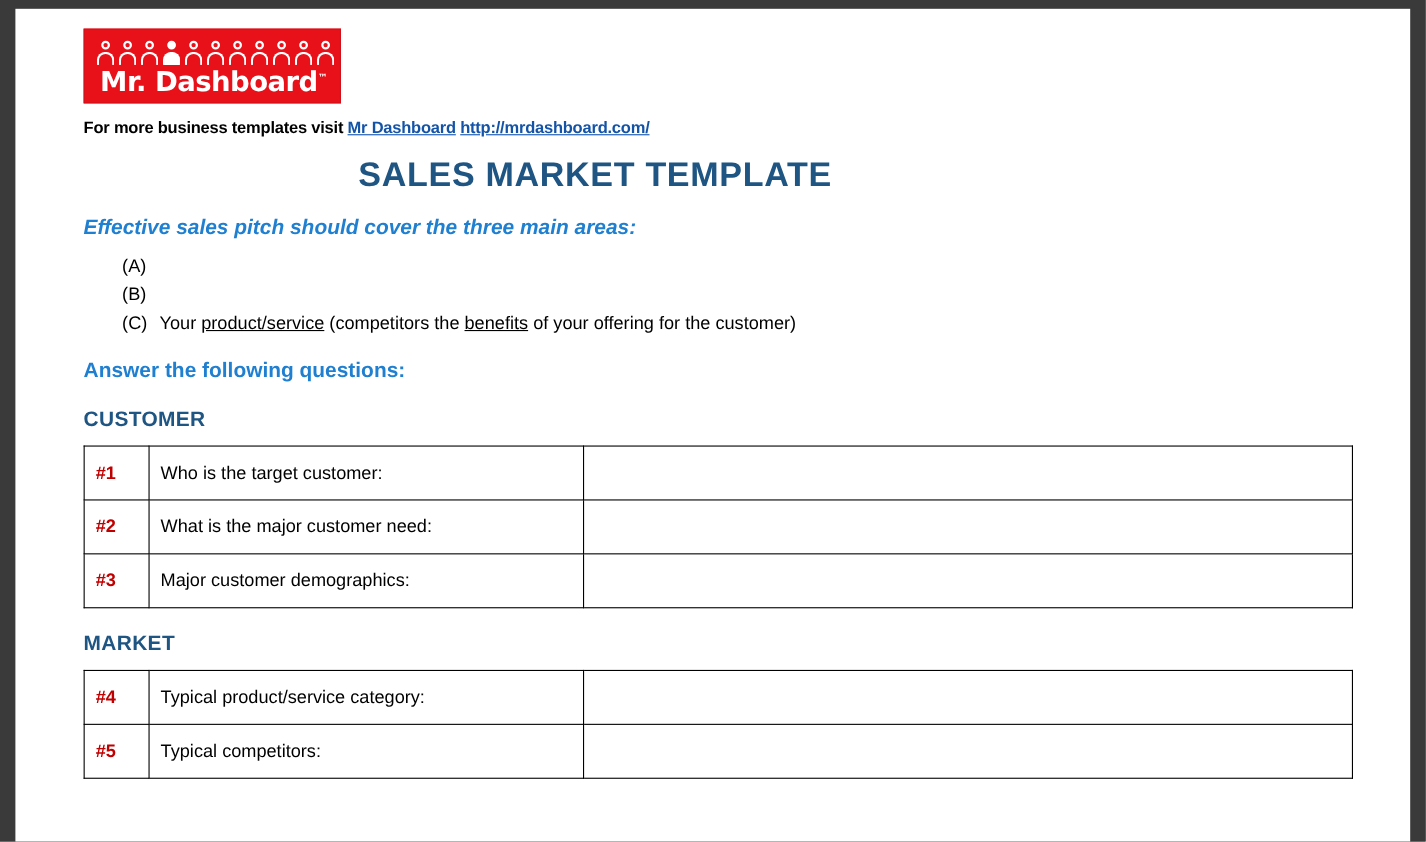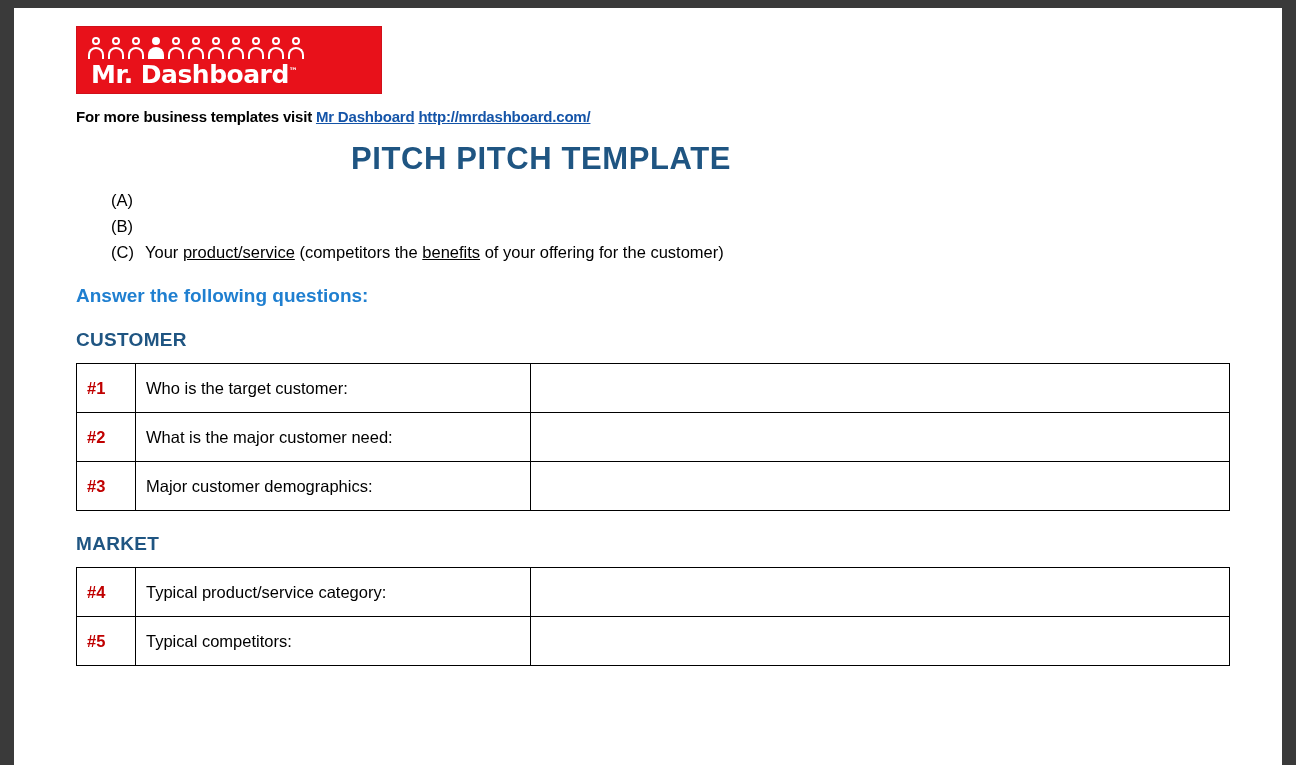--- a/index.html
+++ b/index.html
@@ -24,21 +24,21 @@
   }
   .content {
     position: absolute;
     left: 62px;
     top: 18px;
     width: 1150px;
   }
 
   
   .logo {
-    width: 306px;
+    width: 234px;
     height: 68px;
     background: #e8111a;
     position: relative;
     border: 1px solid #d0101a;
     box-sizing: border-box;
   }
   .logo-people {
     position: absolute;
     top: 6px;
     left: 10px;
@@ -243,22 +243,23 @@
         </div>
       <div class="logo-text">
         <span>Mr. Dashboard</span><span class="logo-tm">™</span>
       </div>
     </div>
 
     <div class="tagline">
       <span>For more business templates visit </span><a href="#">Mr Dashboard</a> <a href="#">http://mrdashboard.com/</a>
     </div>
 
-    <div class="doc-title">PITCH PITCH TEMPLATE</div>
-
+    <div class="doc-title">SALES MARKET TEMPLATE</div>
+
+    <div class="lead">Effective sales pitch should cover the three main areas:</div>
 
     <div class="alist">
         <div class="alist-row">
           <span class="alist-label">(A)</span>
         </div>
         <div class="alist-row">
           <span class="alist-label">(B)</span>
         </div>
         <div class="alist-row">
           <span class="alist-label">(C)</span>

